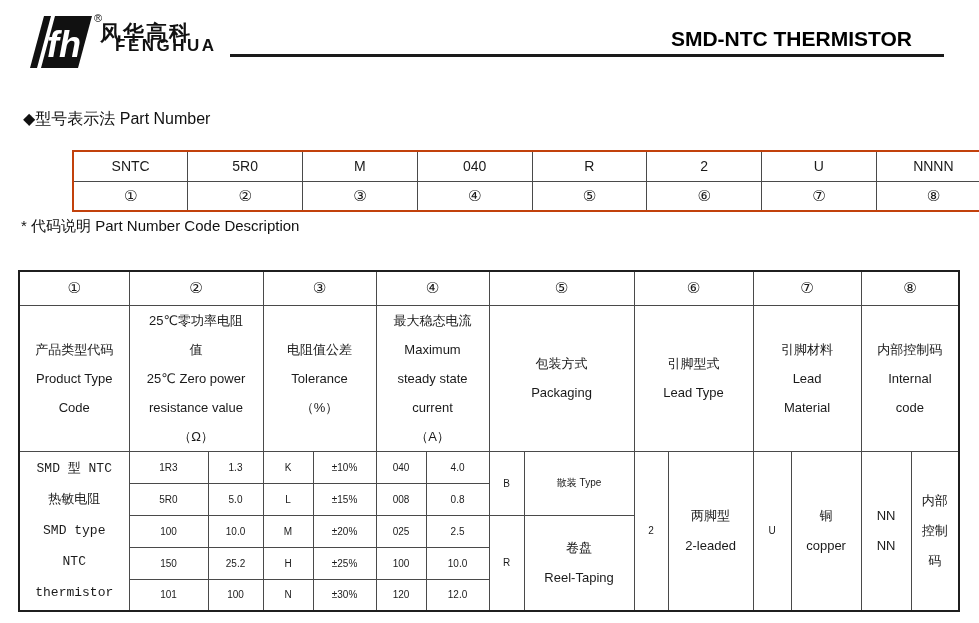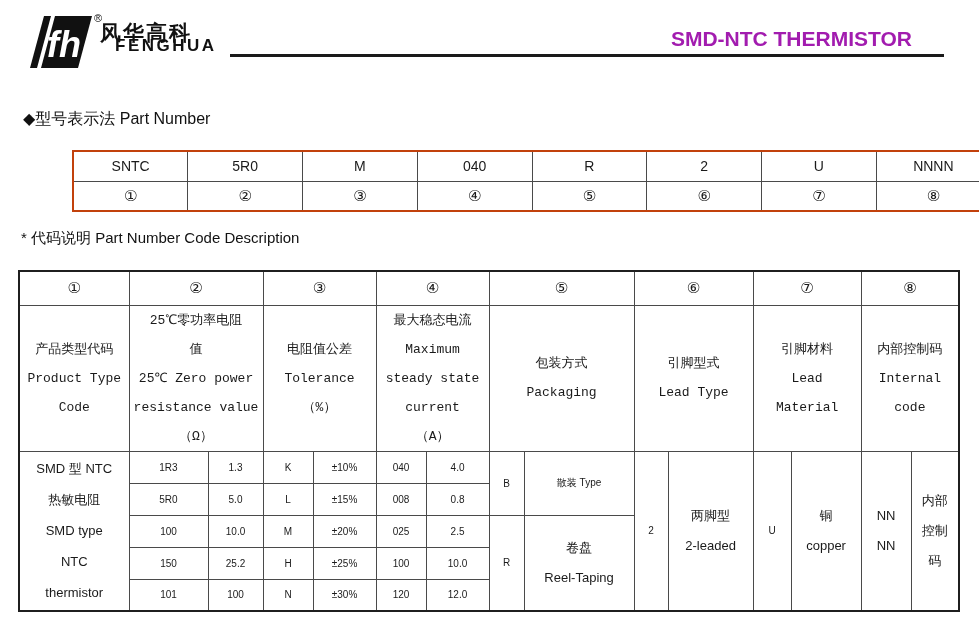--- a/index.html
+++ b/index.html
@@ -8,40 +8,40 @@
     position:relative; width:979px; height:623px; background:#ffffff;
     font-family:"Liberation Sans","DejaVu Sans",sans-serif; color:#1a1a1a;
     overflow:hidden;
   }
   
   .logo-mark { position:absolute; left:30px; top:16px; width:62px; height:52px; }
   .reg-mark  { position:absolute; left:94px; top:12px; font-size:11px; color:#111; }
   .brand-cn  { position:absolute; left:100px; top:19px; font-size:21px; font-weight:bold; letter-spacing:2px; color:#111; }
   .brand-en  { position:absolute; left:115px; top:36px; font-size:17px; font-weight:bold; letter-spacing:2.5px; color:#111; }
   .header-rule { position:absolute; left:230px; top:54px; width:714px; height:3px; background:#1a1a1a; }
-  .doc-title { position:absolute; right:67px; top:27px; font-size:21px; font-weight:bold; color:#a21caf; }
+  .doc-title { position:absolute; right:67px; top:27px; font-size:21px; font-weight:bold; color:#000000; }
   
   .heading-1 { position:absolute; left:23px; top:109px; font-size:16px; color:#111; }
-  .heading-2 { position:absolute; left:21px; top:229px; font-size:15px; color:#111; }
+  .heading-2 { position:absolute; left:21px; top:217px; font-size:15px; color:#111; }
   
   table { border-collapse:collapse; table-layout:fixed; background:#fff; }
   td { border:1px solid #4a4a4a; text-align:center; vertical-align:middle; color:#1a1a1a; overflow:hidden; }
   .pre { white-space:pre-line; }
   
   .pn-table { position:absolute; left:72px; top:150px; width:920px; border:2px solid #c2410c; }
   .pn-table td { height:30px; font-size:14px; }
   .pn-table .idx { font-size:15px; }
   
   .code-table { position:absolute; left:18px; top:270px; width:940px; border:2px solid #1f1f1f; }
   .code-table td { font-size:10px; }
   .code-table .idx-row td { height:34px; font-size:15px; }
-  .code-table .desc-row td { height:146px; font-size:13px; line-height:29px;font-family:Liberation Mono, monospace; }
+  .code-table .desc-row td { height:146px; font-size:13px; line-height:29px; }
   .code-table .data-row td { height:32px; }
   .lh30 { line-height:30px; font-size:13px !important; }
-  .lh31 { line-height:31px; font-size:13px !important; }
+  .lh31 { line-height:31px; font-size:13px !important;font-family:Liberation Mono, monospace; }
 </style>
 </head>
 <body>
 
 <div id="page">
 
   <div>
     <svg class="logo-mark" viewBox="0 0 62 52">
       <polygon points="14,0 21,0 7,52 0,52" fill="#111"></polygon>
       <polygon points="25,0 62,0 48,52 11,52" fill="#111"></polygon>

